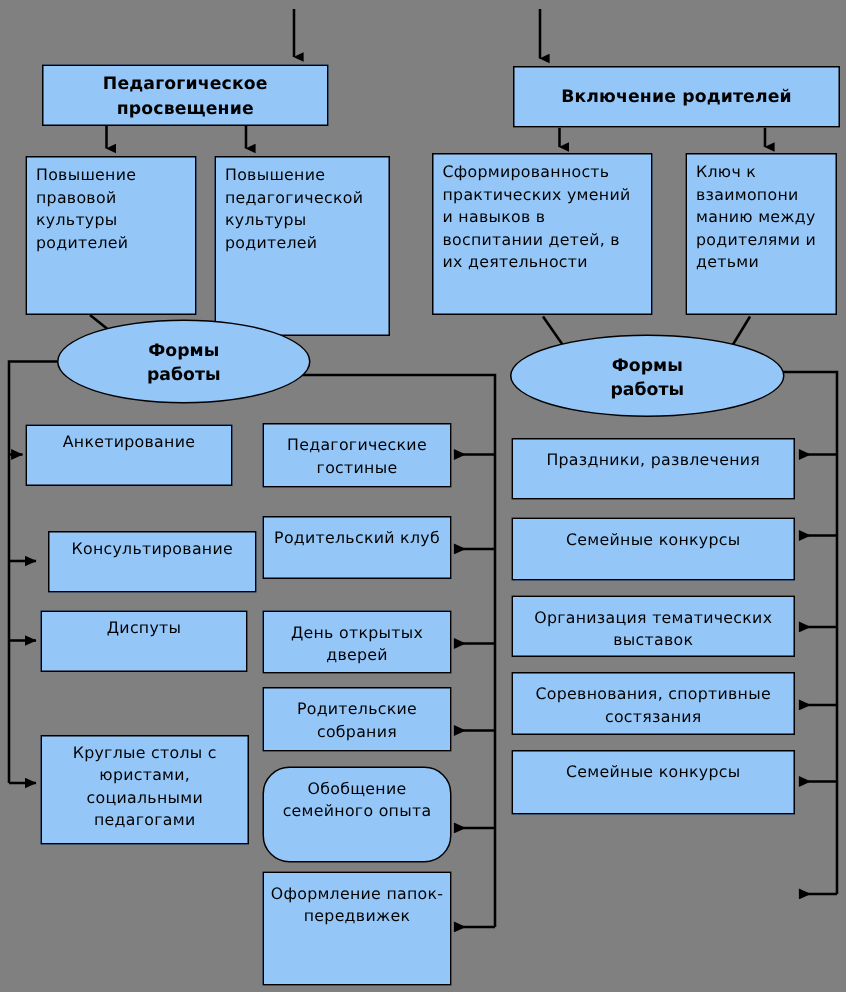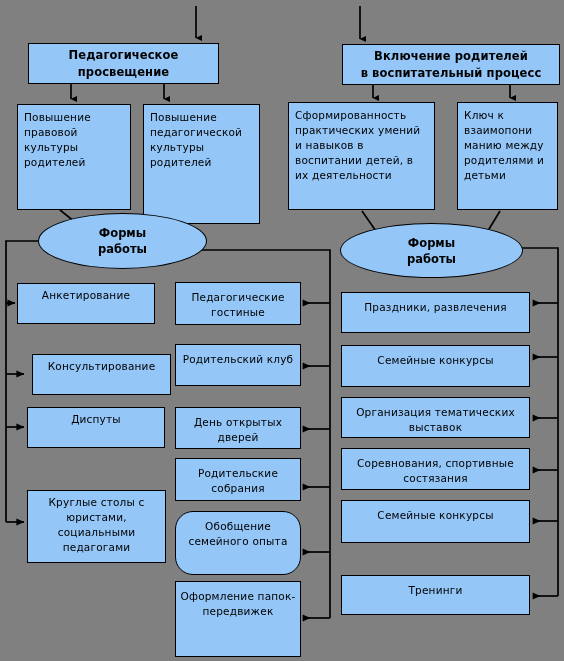--- a/index.html
+++ b/index.html
@@ -162,21 +162,20 @@
   </div>
   <div class="box center" style="left:175px; top:511px; width:126px; height:64px;border-radius:18px;">
     <span>Обобщение семейного опыта</span>
   </div>
   <div class="box center" style="left:175px; top:581px; width:126px; height:76px;">
     <span>Оформление папок-передвижек</span>
   </div>
 
   <div class="box title-box" style="left:342px; top:44px; width:218px; height:41px;">
     <span>Включение родителей</span>
-    <span>в воспитательный процесс</span>
   </div>
 
   <div class="box pad left" style="left:288px; top:102px; width:147px; height:108px;">
     <span>Сформированность практических умений и навыков в воспитании детей, в их деятельности</span>
   </div>
 
   <div class="box pad left" style="left:457px; top:102px; width:101px; height:108px;">
     <span>Ключ к взаимопони манию между родителями и детьми</span>
   </div>
 
@@ -193,17 +192,14 @@
   </div>
   <div class="box center" style="left:341px; top:397px; width:189px; height:41px;">
     <span>Организация тематических выставок</span>
   </div>
   <div class="box center" style="left:341px; top:448px; width:189px; height:42px;">
     <span>Соревнования, спортивные состязания</span>
   </div>
   <div class="box center" style="left:341px; top:500px; width:189px; height:43px;">
     <span>Семейные конкурсы</span>
   </div>
-  <div class="box center" style="left:341px; top:575px; width:189px; height:40px;">
-    <span>Тренинги</span>
-  </div>
 
 </div>
 
 </body></html>

